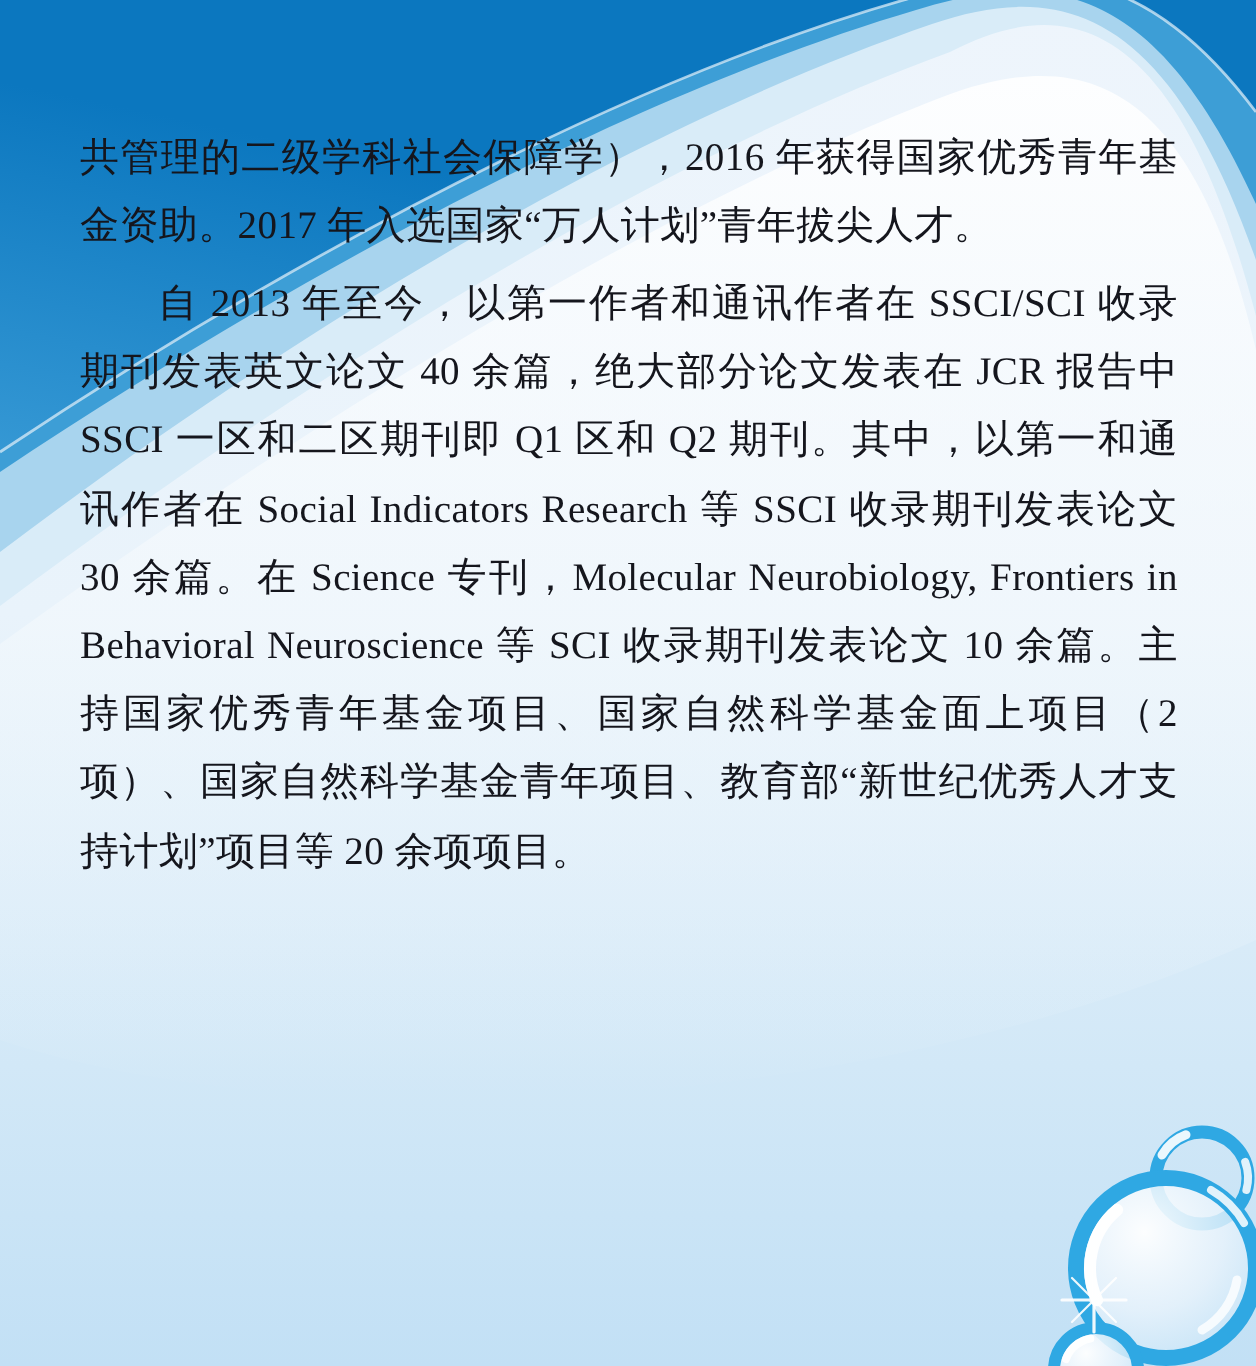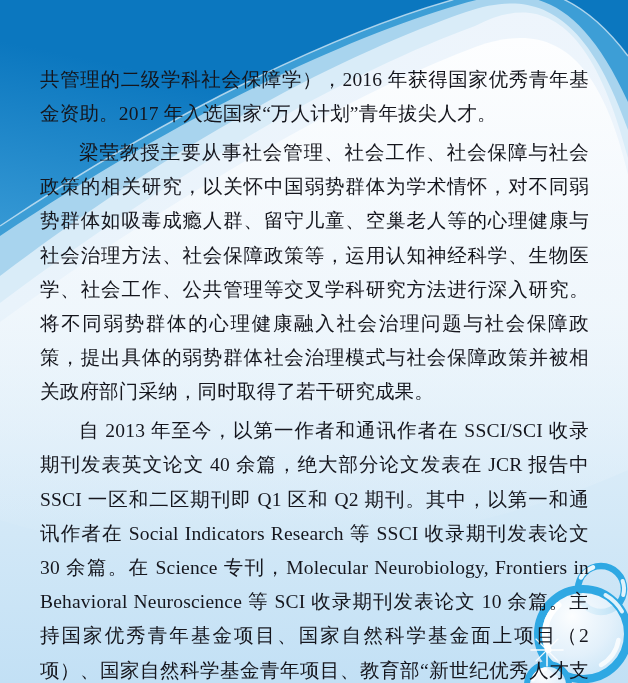--- a/index.html
+++ b/index.html
@@ -78,17 +78,16 @@
         <path d="M531,650 L563,650" stroke-width="1.6"></path>
         <path d="M536,639 L558,661" stroke-width="1.1"></path>
         <path d="M558,639 L536,661" stroke-width="1.1"></path>
         <circle cx="547" cy="650" r="2.4" fill="#ffffff" stroke="none"></circle>
       </g>
     </g>
   </svg>
 
   <div class="text-block">
     <p>共管理的二级学科社会保障学），2016 年获得国家优秀青年基金资助。2017 年入选国家“万人计划”青年拔尖人才。</p>
-    <p class="indent">梁莹教授主要从事社会管理、社会工作、社会保障与社会政策的相关研究，以关怀中国弱势群体为学术情怀，对不同弱势群体如吸毒成瘾人群、留守儿童、空巢老人等的心理健康与社会治理方法、社会保障政策等，运用认知神经科学、生物医学、社会工作、公共管理等交叉学科研究方法进行深入研究。将不同弱势群体的心理健康融入社会治理问题与社会保障政策，提出具体的弱势群体社会治理模式与社会保障政策并被相关政府部门采纳，同时取得了若干研究成果。</p>
     <p class="indent">自 2013 年至今，以第一作者和通讯作者在 SSCI/SCI 收录期刊发表英文论文 40 余篇，绝大部分论文发表在 JCR 报告中 SSCI 一区和二区期刊即 Q1 区和 Q2 期刊。其中，以第一和通讯作者在 Social Indicators Research 等 SSCI 收录期刊发表论文 30 余篇。在 Science 专刊，Molecular Neurobiology, Frontiers in Behavioral Neuroscience 等 SCI 收录期刊发表论文 10 余篇。主持国家优秀青年基金项目、国家自然科学基金面上项目（2 项）、国家自然科学基金青年项目、教育部“新世纪优秀人才支持计划”项目等 20 余项项目。</p>
   </div>
 
 </div>
 
 </body></html>

